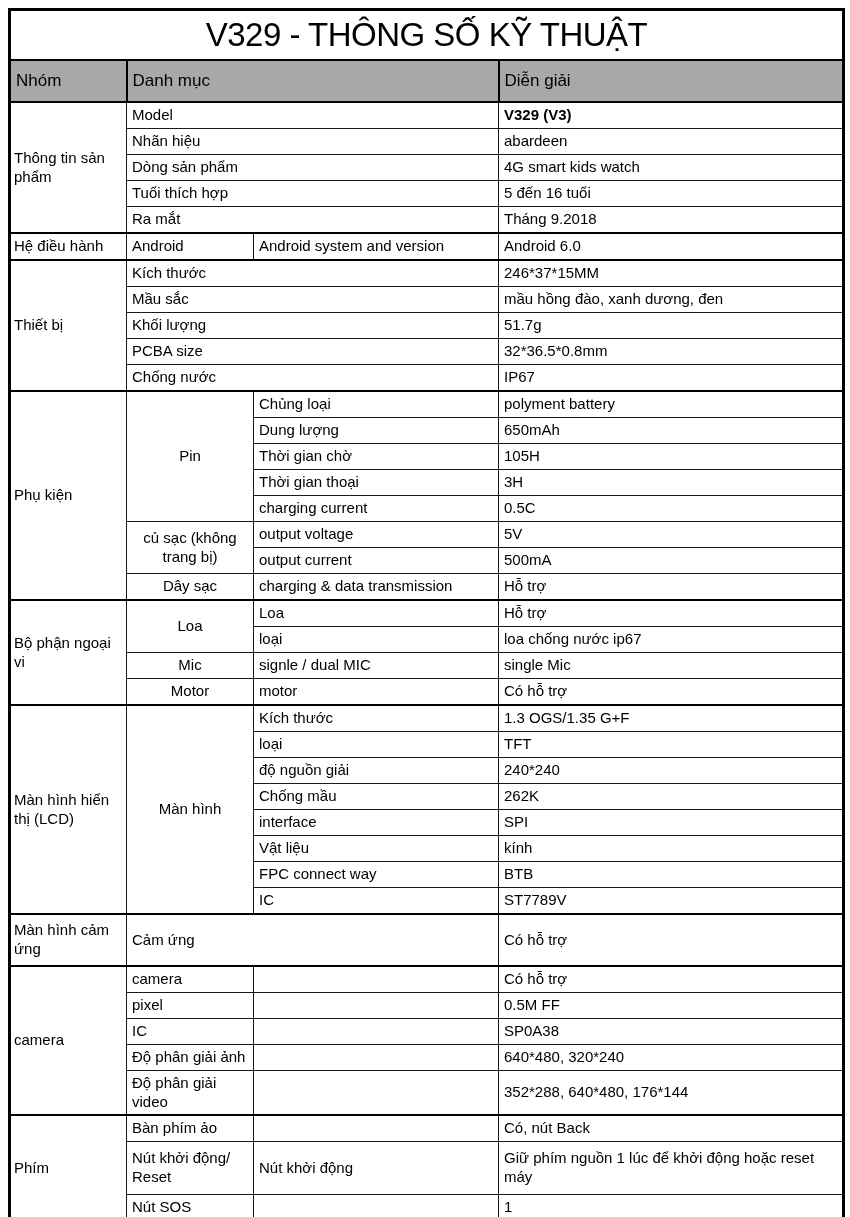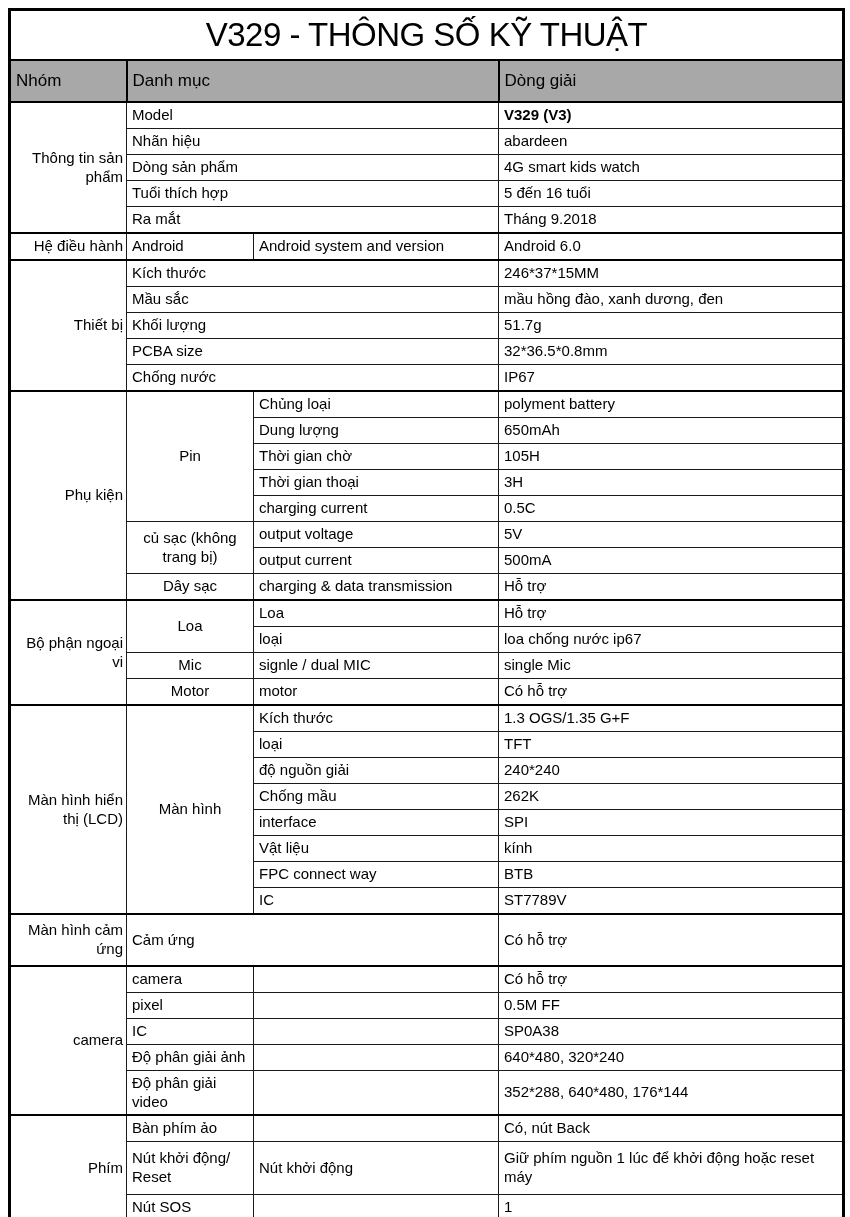--- a/index.html
+++ b/index.html
@@ -26,21 +26,21 @@
     letter-spacing:-0.5px; background:#ffffff; padding:2px;
   }
   tr.head-row td {
     height:38px; text-align:left; font-size:17px;
     background:#a8a8a8;
   }
   tr.r  td { height:23px; }
   tr.t48 td { height:48px; }
   tr.t41 td { height:41px; }
   tr.t50 td { height:50px; }
-  td.group { text-align:right; padding:1px 3px; }
+  td.group { text-align:left; padding:1px 3px; }
   td.center { text-align:center; padding:1px 1px; }
   td.bold { font-weight:bold; }
 </style>
 </head>
 <body>
 
 <div class="page">
 <table class="spec">
   <colgroup>
     <col style="width:117px">
@@ -48,21 +48,21 @@
         <col style="width:245px">
         <col style="width:345px">
   </colgroup>
   <thead>
     <tr class="title-row">
       <td colspan="4">V329 - THÔNG SỐ KỸ THUẬT</td>
     </tr>
     <tr class="head-row">
       <td>Nhóm</td>
       <td colspan="2">Danh mục</td>
-      <td>Dòng giải</td>
+      <td>Diễn giải</td>
     </tr>
   </thead>
 
   <tbody class="section">
     <tr class="r">
       <td class="group" rowspan="5">Thông tin sản phẩm</td>
       <td colspan="2">Model</td>
       <td class="bold">V329 (V3)</td>
     </tr>
     <tr class="r">

